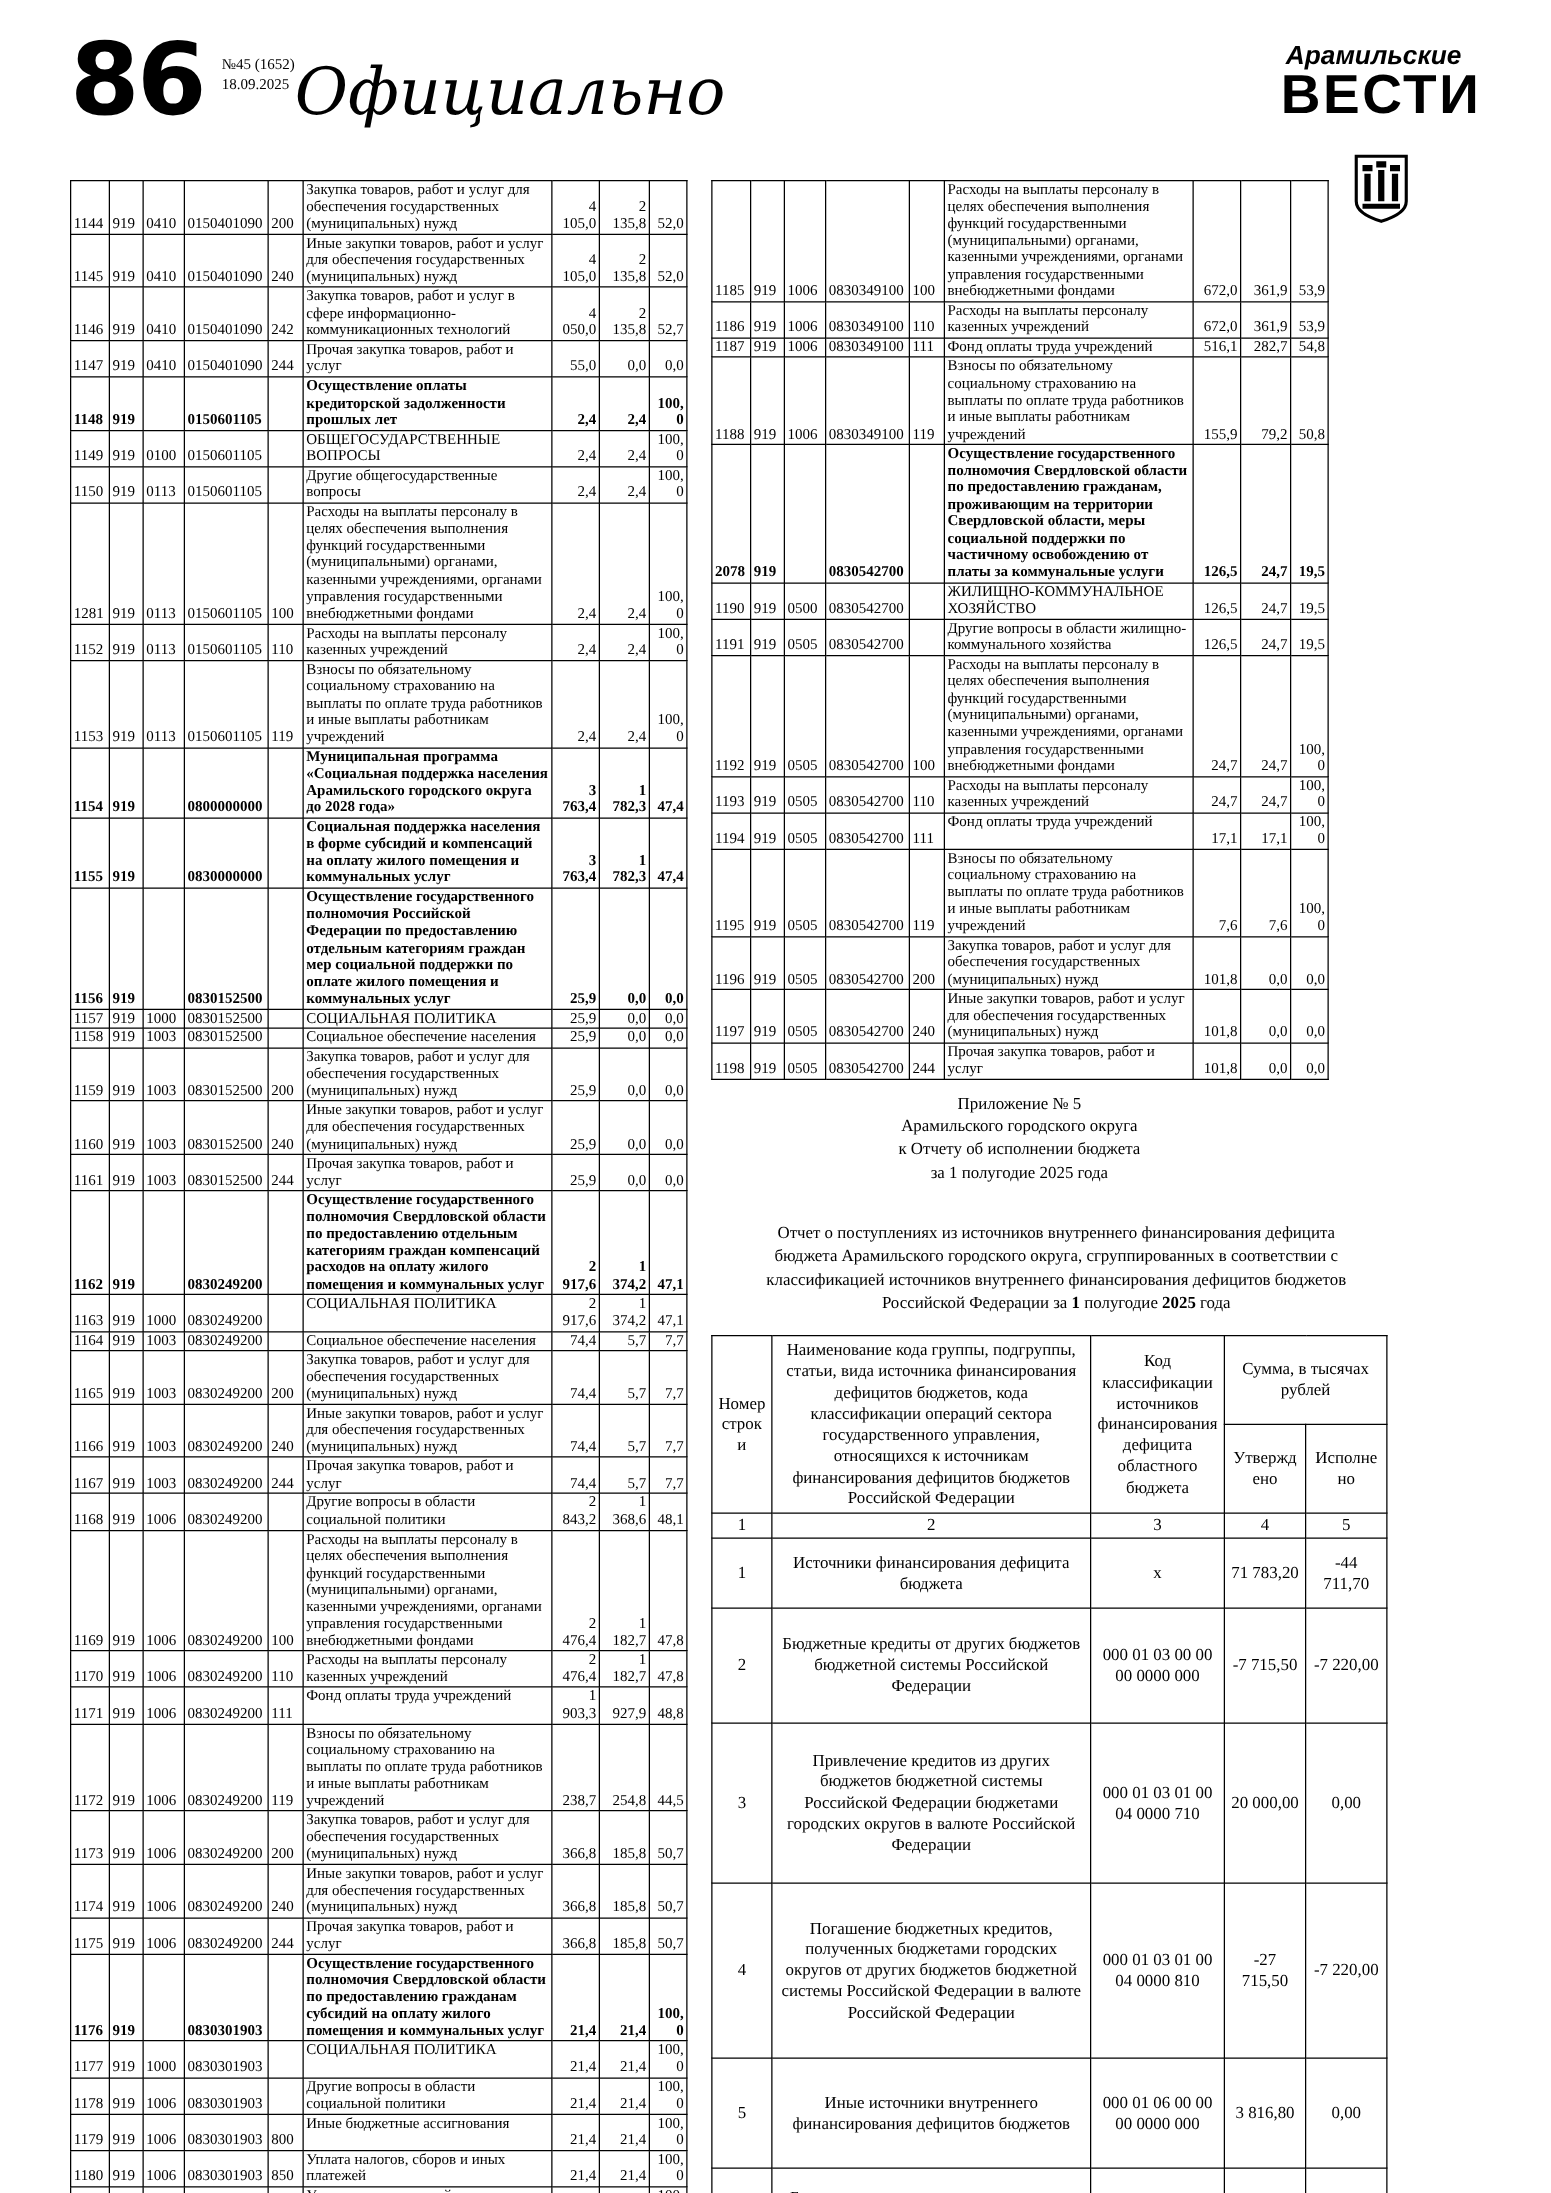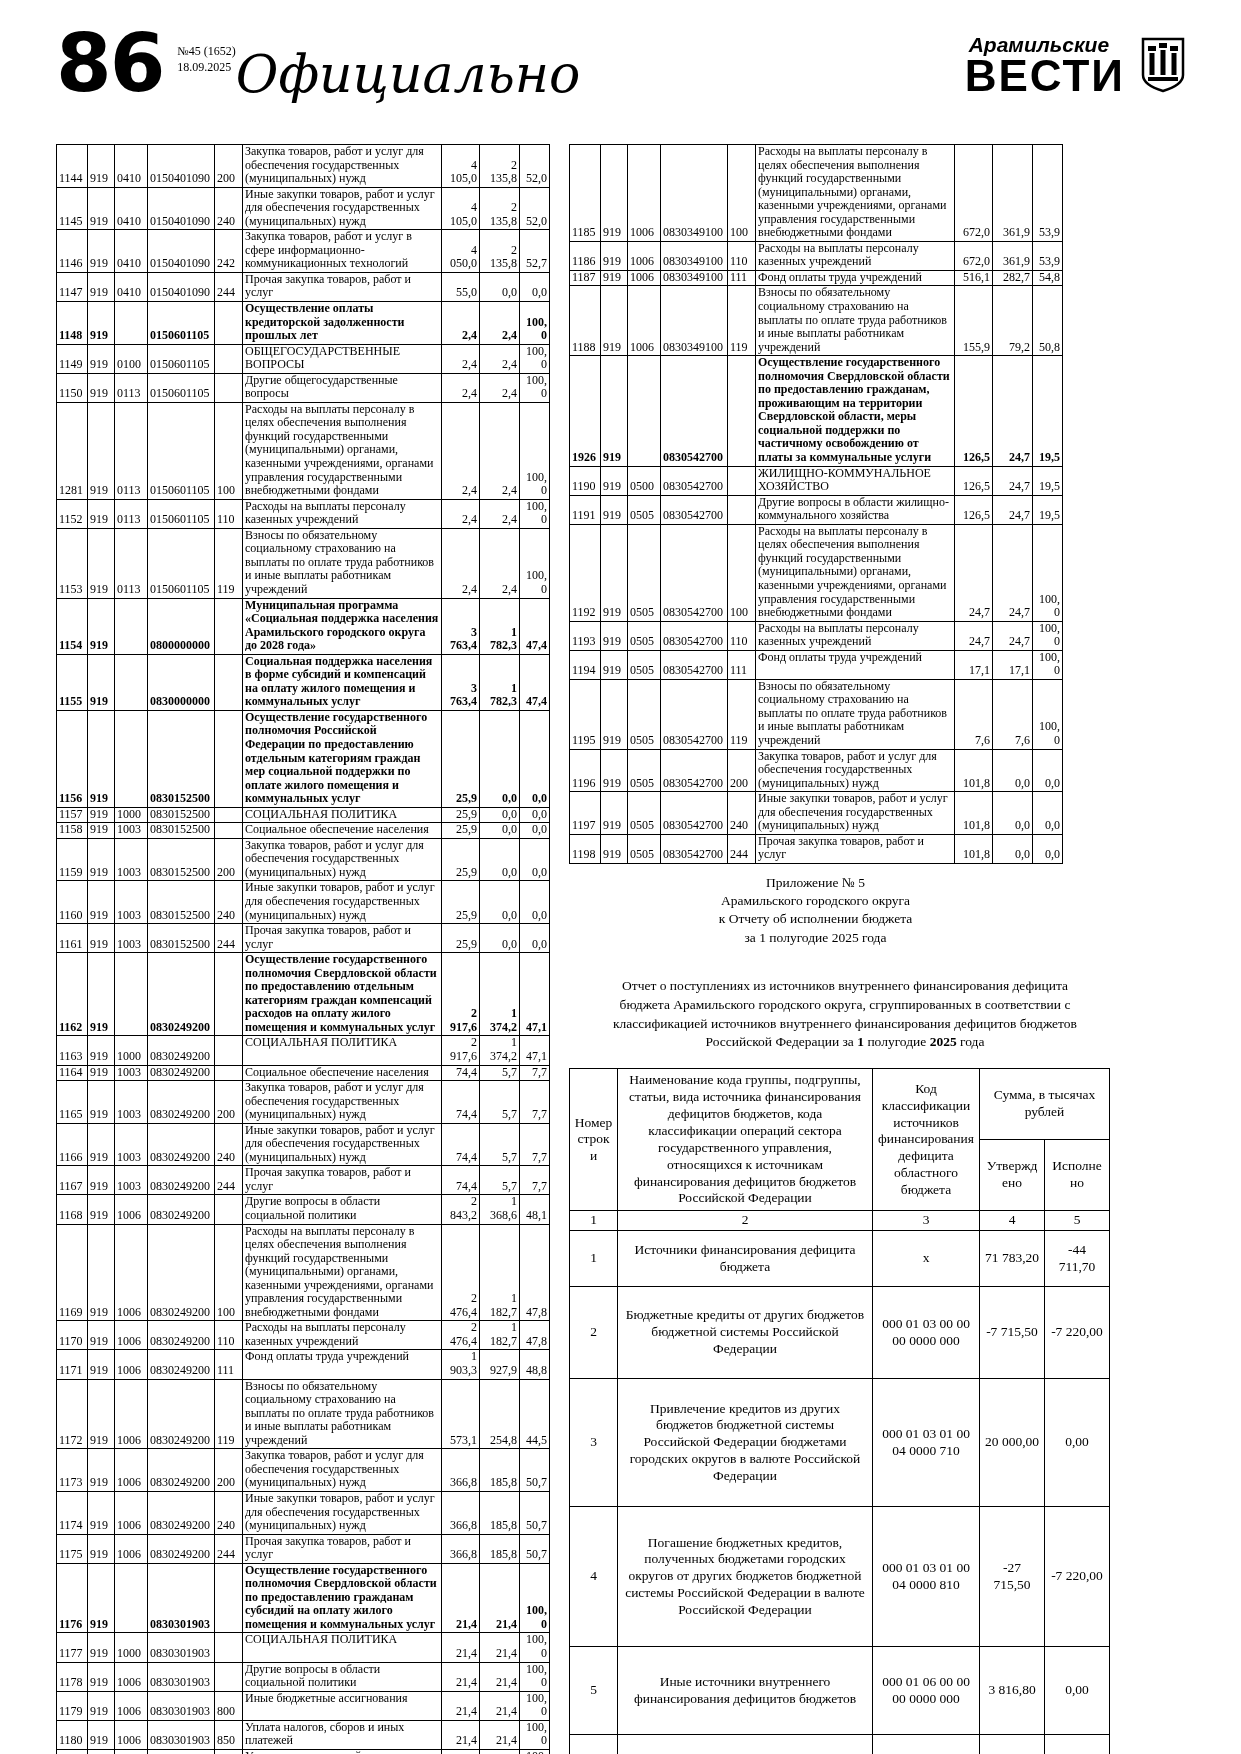--- a/index.html
+++ b/index.html
@@ -16,21 +16,21 @@
   .page-number {
     font-family:"DejaVu Sans", sans-serif; font-weight:bold;
     font-size:80px; line-height:0.95; letter-spacing:-2px;
   }
   .issue-block { margin-left:14px; padding-top:18px; font-size:12px; line-height:1.3; }
   .script-title {
     flex:1; text-align:left;
     font-family:"DejaVu Serif", serif; font-style:italic;
     font-size:52px; padding-top:18px;
   }
-  .brand { display:flex; align-items:center; gap:16px; padding-top:8px; }
+  .brand { display:flex; align-items:center; gap:26px; padding-top:8px;flex-direction:column; }
   .brand-text { text-align:left; }
   .brand-line1 {
     font-family:"Liberation Sans", sans-serif;
     font-weight:bold; font-style:italic; font-size:21px; line-height:1.0;
     padding-left:4px;
   }
   .brand-line2 {
     font-family:"Liberation Sans", sans-serif;
     font-weight:bold; font-size:44px; line-height:0.95; letter-spacing:2px;
   }
@@ -439,21 +439,21 @@
               <td class="c-v">927,9</td>
               <td class="c-v">48,8</td>
             </tr>
             <tr>
               <td class="c-n">1172</td>
               <td class="c-a">919</td>
               <td class="c-b">1006</td>
               <td class="c-c">0830249200</td>
               <td class="c-d">119</td>
               <td class="c-name">Взносы по обязательному социальному страхованию на выплаты по оплате труда работников и иные выплаты работникам учреждений</td>
-              <td class="c-v">573,1</td>
+              <td class="c-v">238,7</td>
               <td class="c-v">254,8</td>
               <td class="c-v">44,5</td>
             </tr>
             <tr>
               <td class="c-n">1173</td>
               <td class="c-a">919</td>
               <td class="c-b">1006</td>
               <td class="c-c">0830249200</td>
               <td class="c-d">200</td>
               <td class="c-name">Закупка товаров, работ и услуг для обеспечения государственных (муниципальных) нужд</td>
@@ -605,21 +605,21 @@
               <td class="c-a">919</td>
               <td class="c-b">1006</td>
               <td class="c-c">0830349100</td>
               <td class="c-d">119</td>
               <td class="c-name">Взносы по обязательному социальному страхованию на выплаты по оплате труда работников и иные выплаты работникам учреждений</td>
               <td class="c-v">155,9</td>
               <td class="c-v">79,2</td>
               <td class="c-v">50,8</td>
             </tr>
             <tr class="bold">
-              <td class="c-n">1926</td>
+              <td class="c-n">2078</td>
               <td class="c-a">919</td>
               <td class="c-b"></td>
               <td class="c-c">0830542700</td>
               <td class="c-d"></td>
               <td class="c-name">Осуществление государственного полномочия Свердловской области по предоставлению гражданам, проживающим на территории Свердловской области, меры социальной поддержки по частичному освобождению от платы за коммунальные услуги</td>
               <td class="c-v">126,5</td>
               <td class="c-v">24,7</td>
               <td class="c-v">19,5</td>
             </tr>
             <tr>

